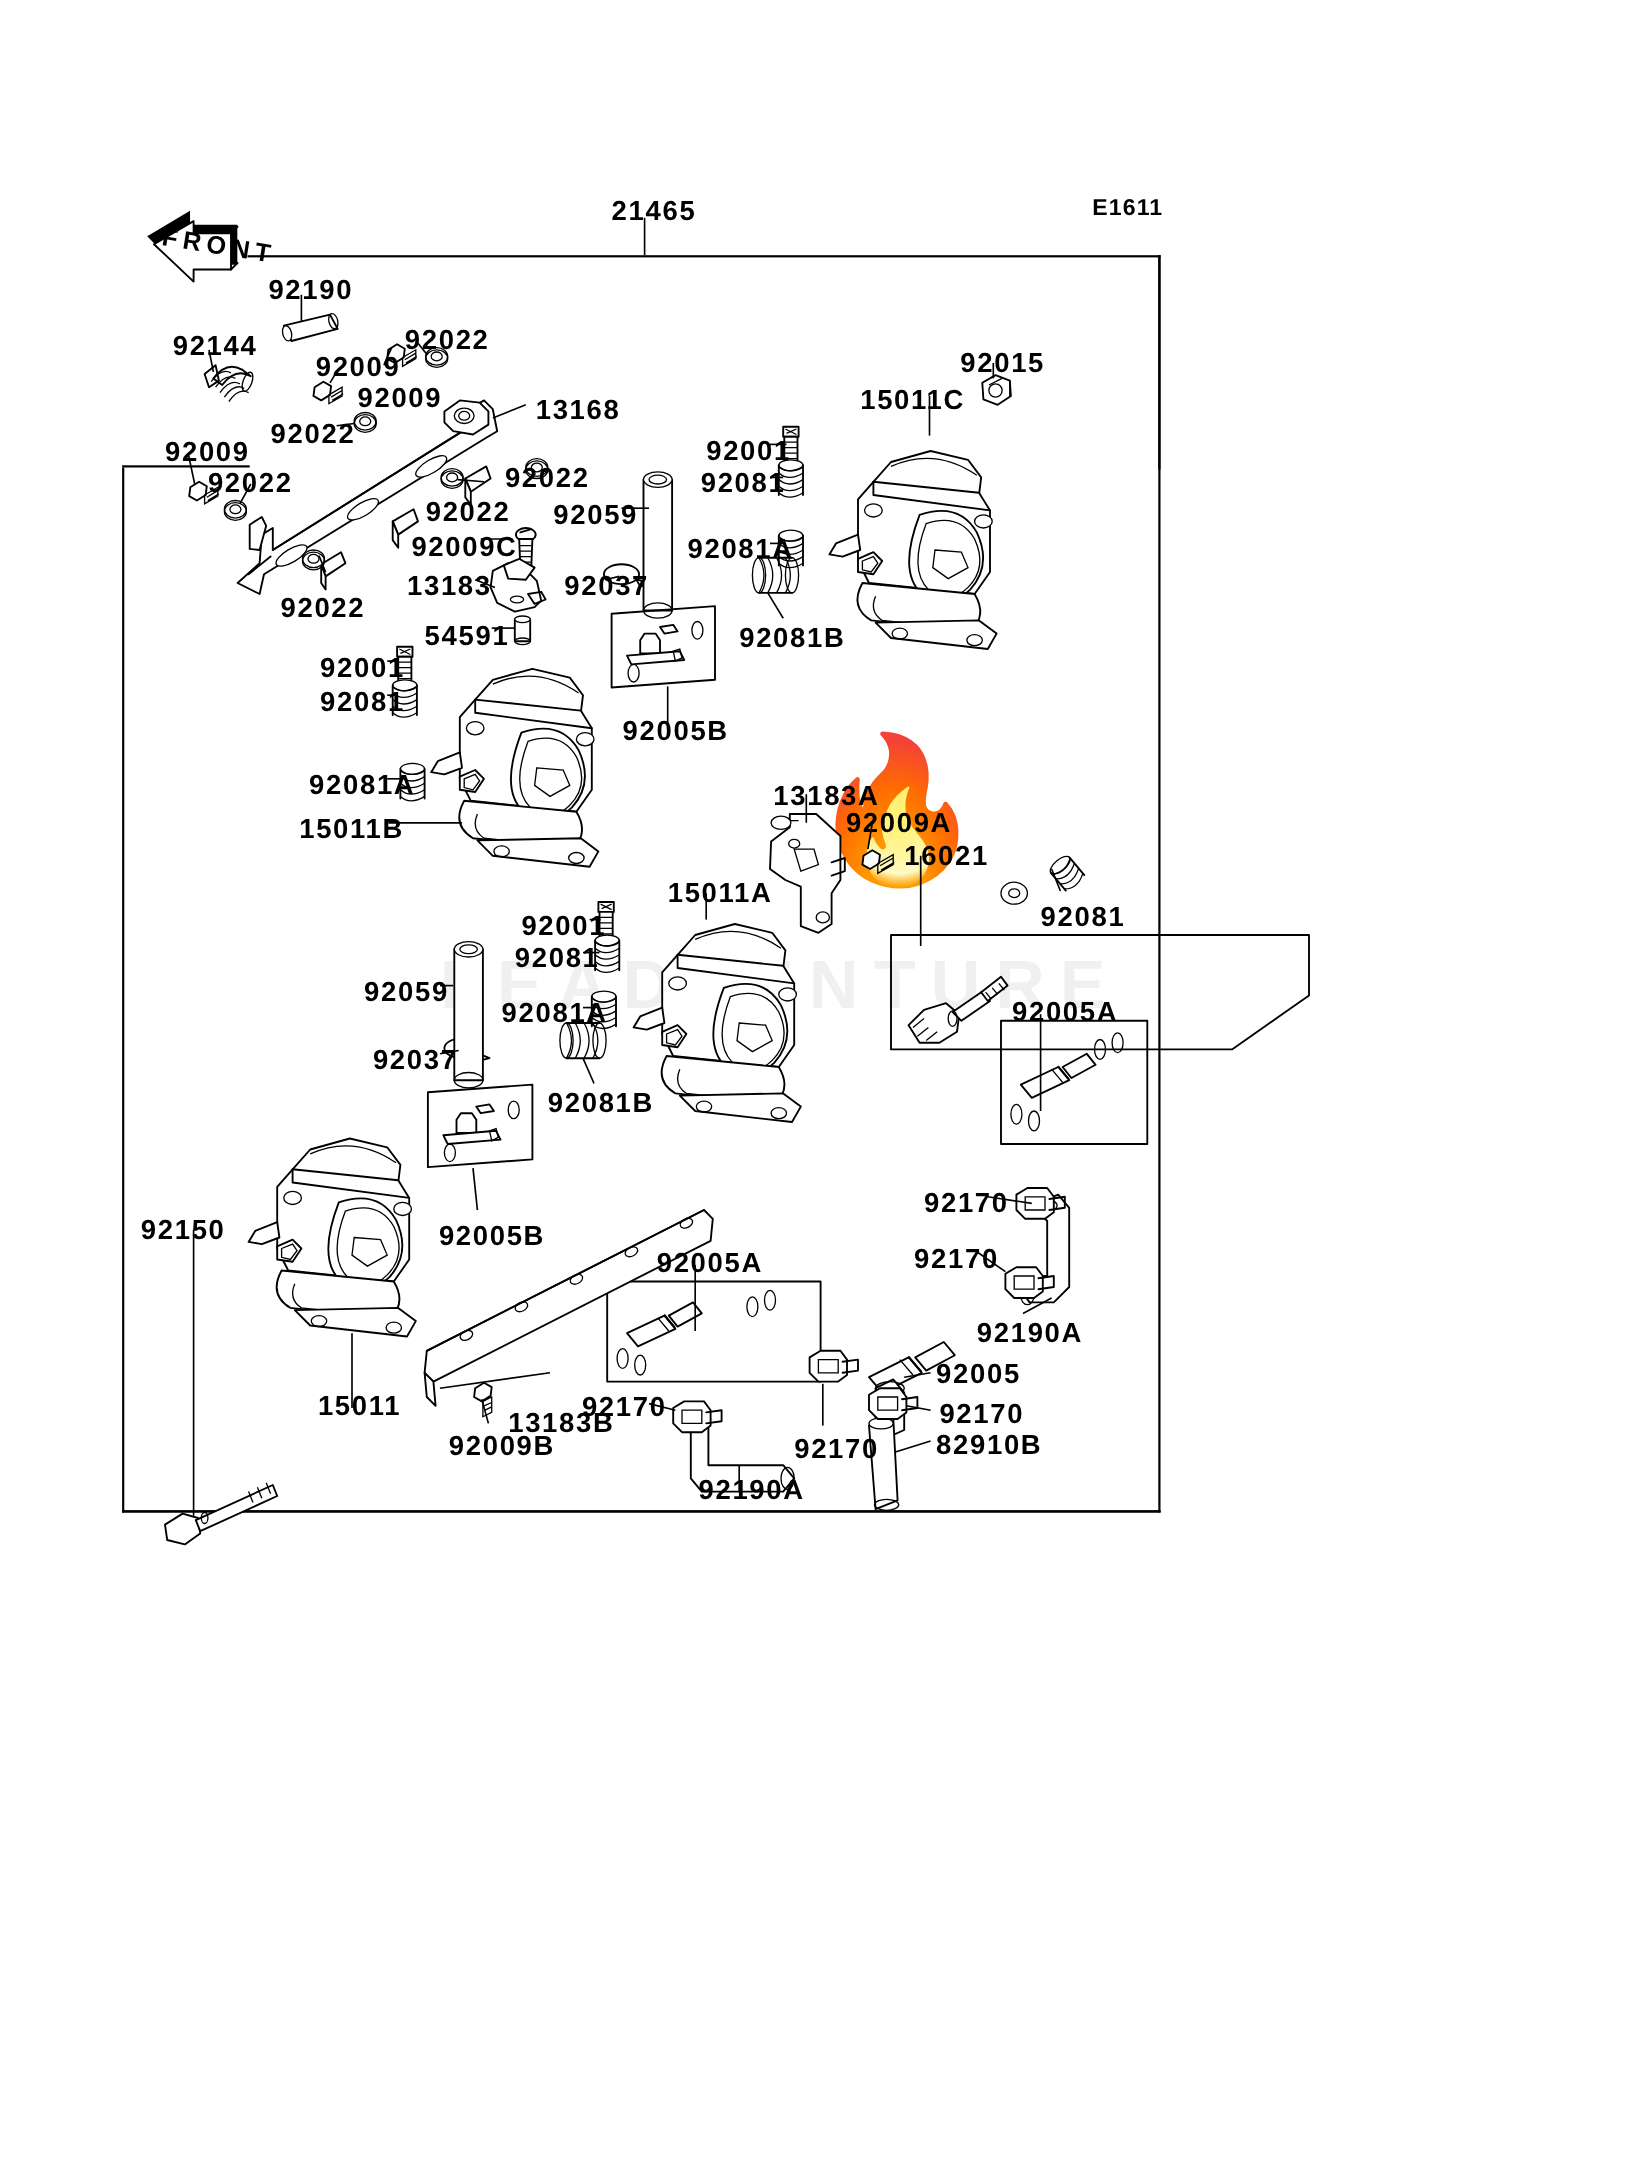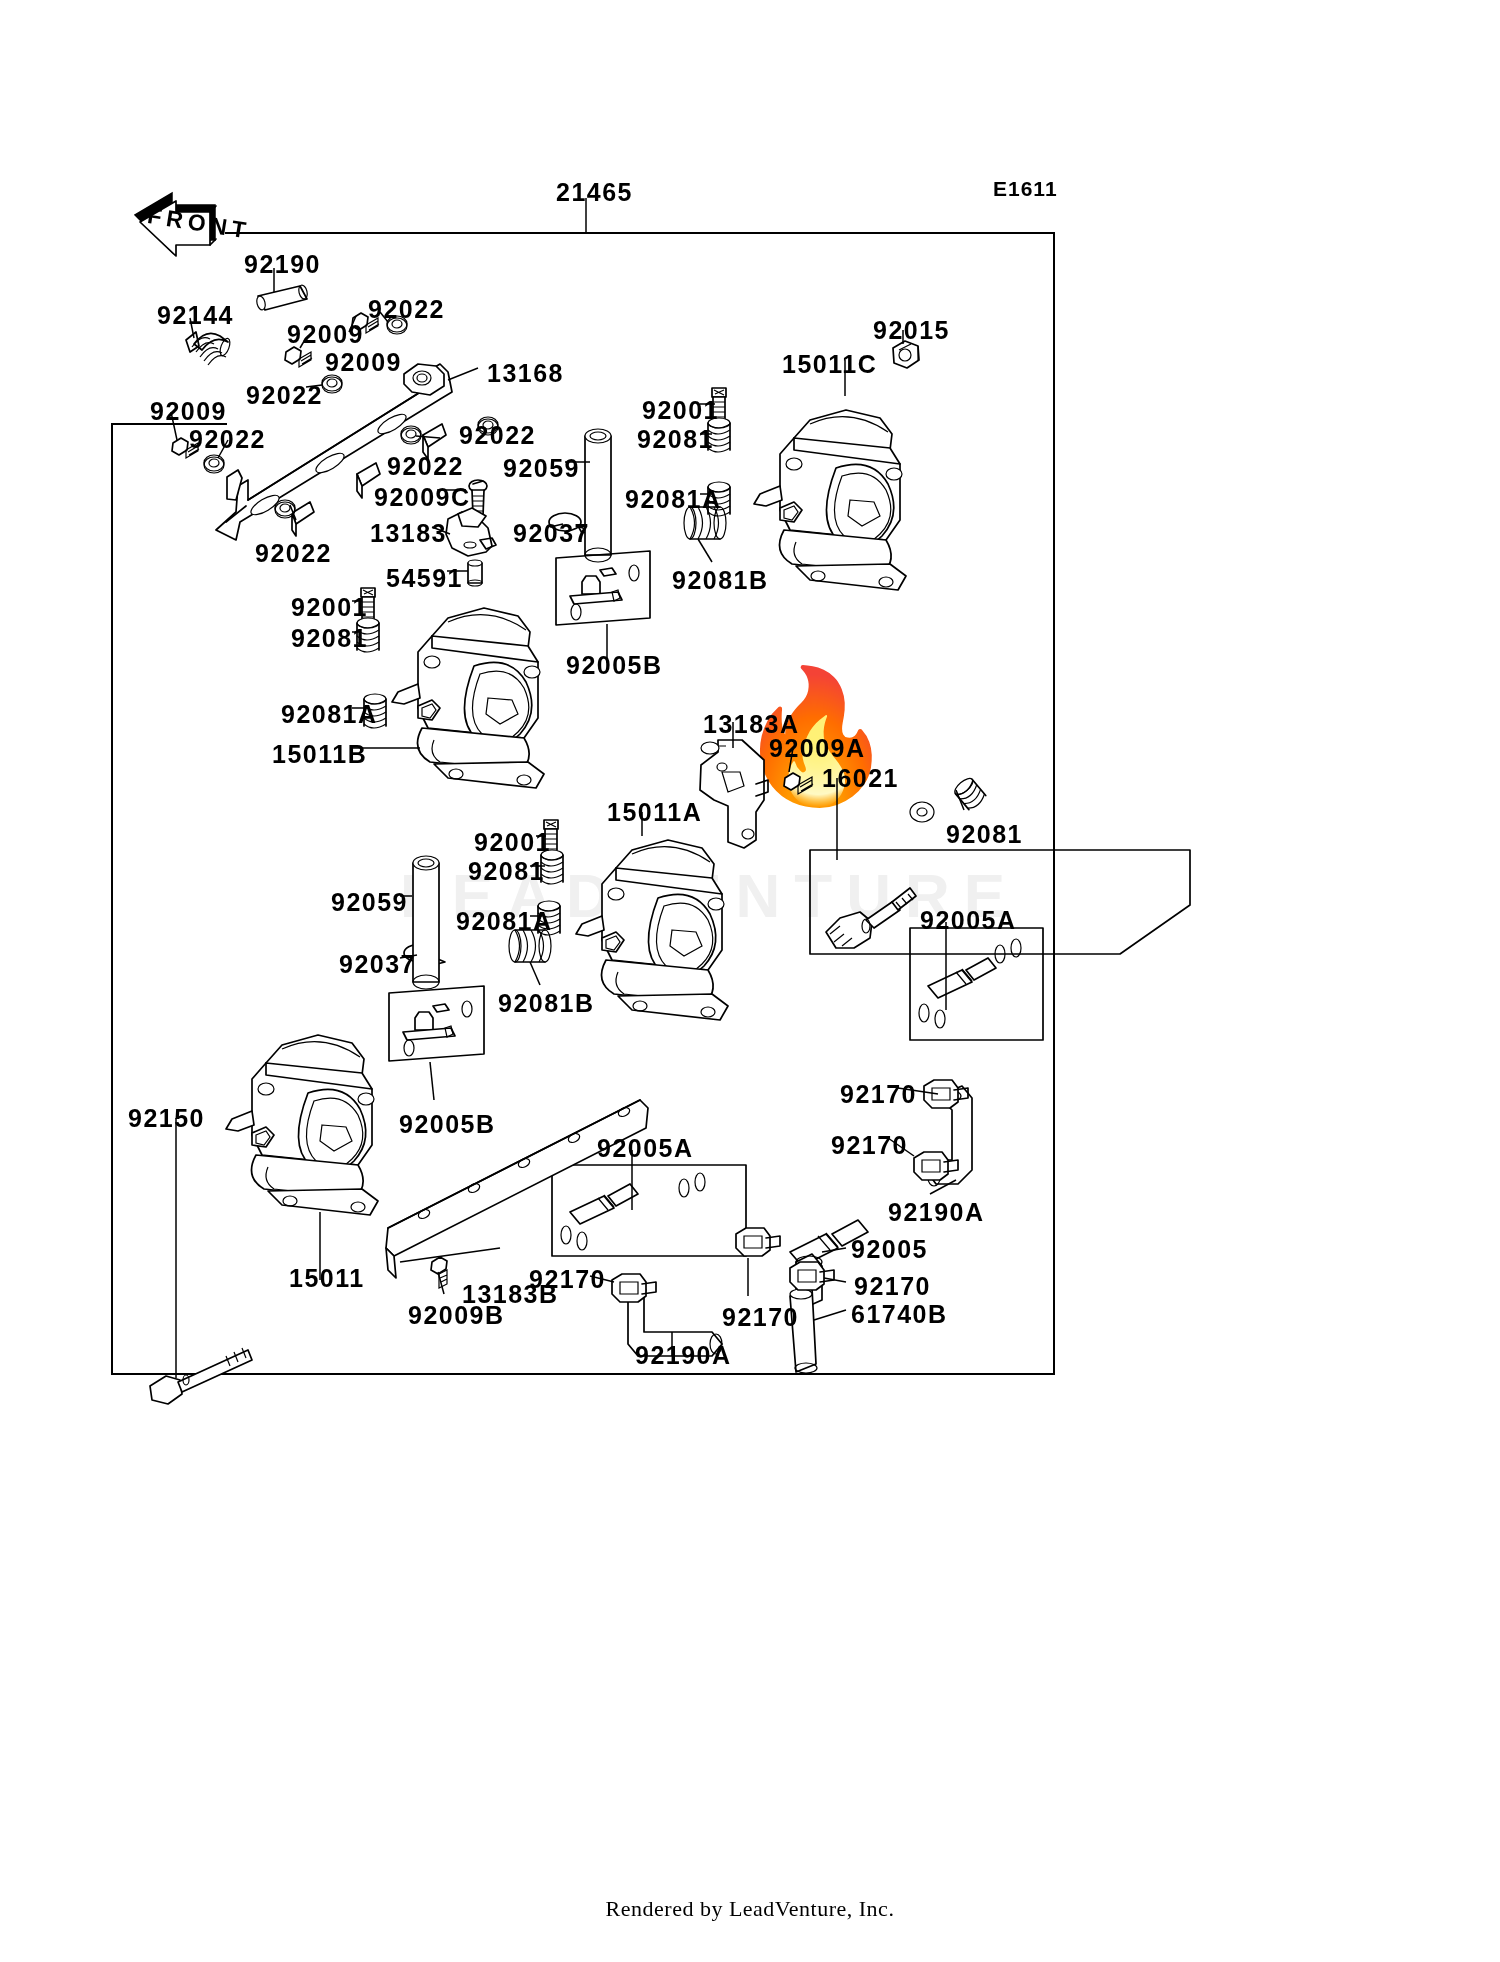--- a/index.html
+++ b/index.html
@@ -601,18 +601,17 @@
       <div class="lbl" style="left: 128px; top: 1106px;">92150</div>
       <div class="lbl" style="left: 289px; top: 1266px;">15011</div>
       <div class="lbl" style="left: 408px; top: 1303px;">92009B</div>
       <div class="lbl" style="left: 462px; top: 1242px; margin-top: 40px;">13183B</div>
       <div class="lbl" style="left: 597px; top: 1136px;">92005A</div>
       <div class="lbl" style="left: 851px; top: 1237px;">92005</div>
       <div class="lbl" style="left: 529px; top: 1267px;">92170</div>
       <div class="lbl" style="left: 722px; top: 1305px;">92170</div>
       <div class="lbl" style="left: 854px; top: 1274px;">92170</div>
       <div class="lbl" style="left: 635px; top: 1343px;">92190A</div>
-      <div class="lbl" style="left: 851px; top: 1302px;">61740B</div>
+      <div class="lbl" style="left: 851px; top: 1302px;">82910B</div>
       <div class="lbl" style="left: 147px; top: 212px; font-size: 23px; letter-spacing: 5px; transform: rotate(9deg);">FRONT</div>
     </div>
 
-  <div class="footer">Rendered by LeadVenture, Inc.</div>
 </div>
 
 </body></html>

